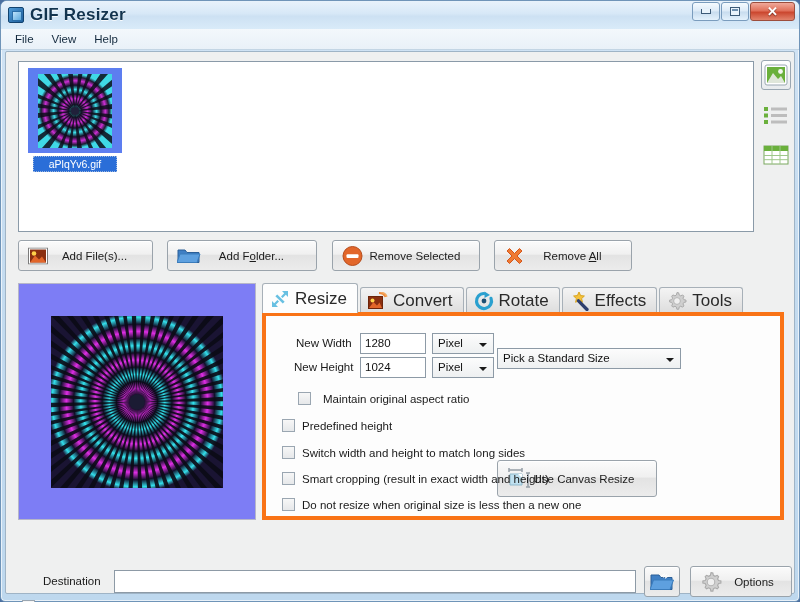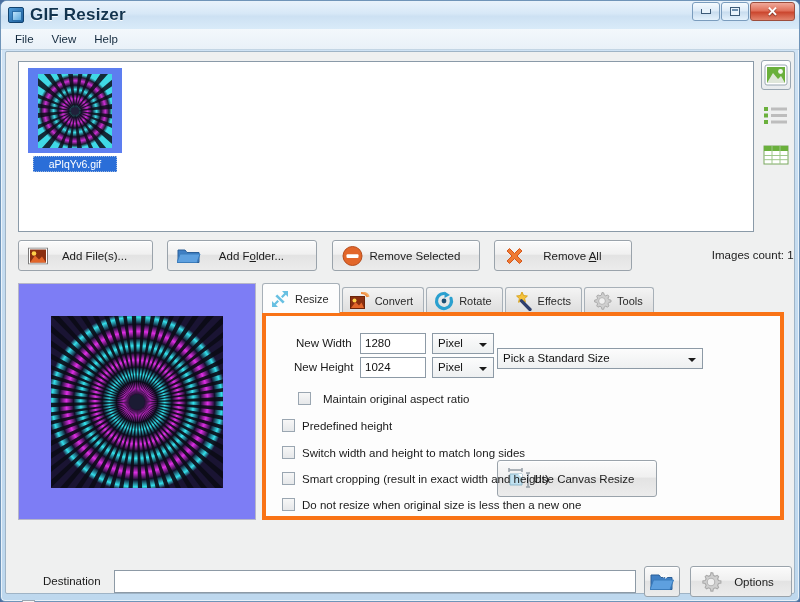--- a/index.html
+++ b/index.html
@@ -154,21 +154,21 @@
 
   
   .tabhost { position: absolute; left: 256px; top: 231px; right: 10px; height: 237px; }
   .tabstrip { display: flex; height: 30px; align-items: flex-end; }
   .tab {
     height: 27px; display: flex; align-items: center; gap: 5px;
     padding: 0 10px 0 7px;
     border: 1px solid #a7b0b8; border-bottom: none;
     border-radius: 3px 3px 0 0;
     background: linear-gradient(180deg,#f4f4f4,#dcdcdc);
-    font-size: 11px; color: #2a2a2a;
+    font-size: 17px; color: #2a2a2a;
     margin-right: 2px; position: relative; top: 1px;
   }
   .tab.active {
     height: 30px; top: 0;
     background: #fdfdfd;
     border-color: #a7b0b8;
     z-index: 3;
     font-weight: normal;
   }
   .tabbody {
@@ -364,21 +364,20 @@
 
       <div class="btn b-removeall">
         <span class="bico">
           <svg width="21" height="21" viewBox="0 0 21 21">
             <path d="M3 5.5 L5.5 3 L10.5 8 L15.5 3 L18 5.5 L13 10.5 L18 15.5 L15.5 18 L10.5 13 L5.5 18 L3 15.5 L8 10.5 Z" fill="#ef7a33" stroke="#d4561b" stroke-width="1"></path>
           </svg>
         </span>
         <span class="blab"><span>Remove </span><span class="und">A</span><span>ll</span></span>
       </div>
 
-      <span class="imgcount">Images count: 1</span>
     </div>
 
     <div class="preview">
       <svg class="kaleido prev-kal" viewBox="0 0 200 200">
         <defs>
           <radialGradient id="pgr" cx="50%" cy="50%" r="52%">
             <stop offset="0%" stop-color="#2ee8e0"></stop>
             <stop offset="7%" stop-color="#101024"></stop>
             <stop offset="15%" stop-color="#e42bea"></stop>
             <stop offset="23%" stop-color="#0e0e20"></stop>
@@ -486,21 +485,21 @@
       <div class="tabbody">
 
         <span class="row-label" style="left:30px; top:21px;">New Width</span>
         <div class="tinput" style="left:94px; top:17px; width:66px;">1280</div>
         <div class="tcombo" style="left:166px; top:17px; width:62px;">Pixel</div>
 
         <span class="row-label" style="left:28px; top:45px;">New Height</span>
         <div class="tinput" style="left:94px; top:41px; width:66px;">1024</div>
         <div class="tcombo" style="left:166px; top:41px; width:62px;">Pixel</div>
 
-        <div class="tcombo" style="left:231px; top:32px; width:206px;">Pick a Standard Size</div>
+        <div class="tcombo" style="left:231px; top:32px; width:184px;">Pick a Standard Size</div>
 
         <div class="btn b-canvas">
           <span class="bico">
             <svg width="26" height="24" viewBox="0 0 26 24">
               <line x1="2" y1="3" x2="15" y2="3" stroke="#9aa3ab" stroke-width="1.6"></line>
               <line x1="2" y1="1" x2="2" y2="5" stroke="#9aa3ab" stroke-width="1.6"></line>
               <line x1="15" y1="1" x2="15" y2="5" stroke="#9aa3ab" stroke-width="1.6"></line>
               <line x1="21" y1="6" x2="21" y2="20" stroke="#9aa3ab" stroke-width="1.6"></line>
               <line x1="19" y1="6" x2="23" y2="6" stroke="#9aa3ab" stroke-width="1.6"></line>
               <line x1="19" y1="20" x2="23" y2="20" stroke="#9aa3ab" stroke-width="1.6"></line>

